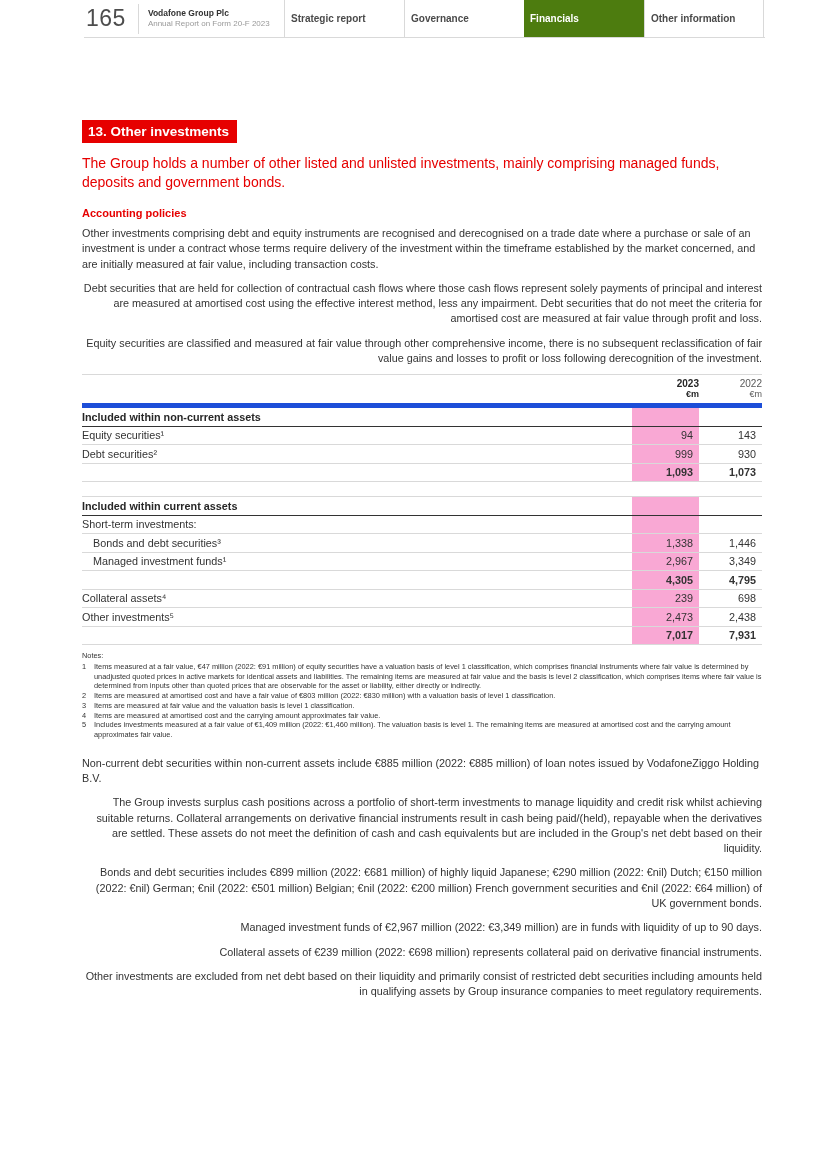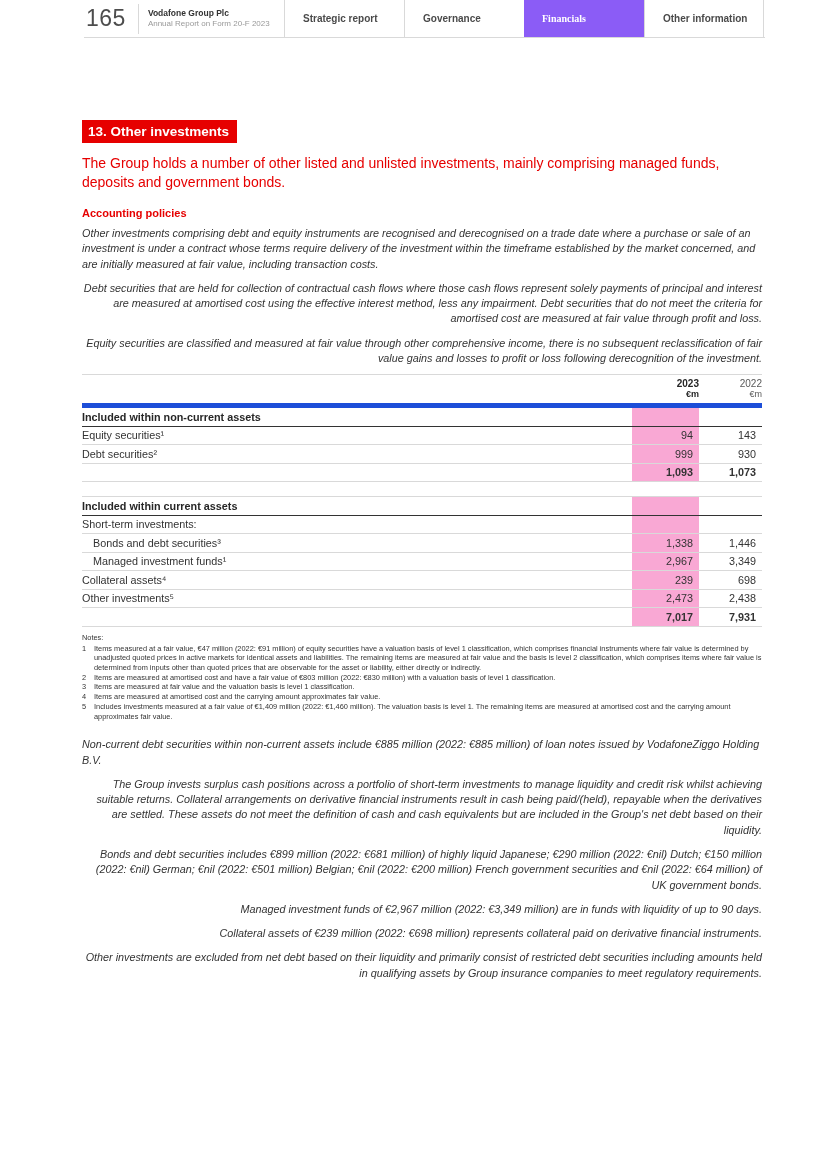--- a/index.html
+++ b/index.html
@@ -10,32 +10,32 @@
   
   .hdr { position:absolute; left:84px; top:0; width:681px; height:38px;
          border-bottom:1px solid #d9d9d9; display:flex; align-items:stretch; }
   .hdr-left { display:flex; align-items:center; width:200px; }
   .pagenum { font-size:23px; color:#4d4d4d; font-weight:400; letter-spacing:0.5px; padding:0 12px 0 2px; }
   .hdr-vdiv { width:1px; background:#d9d9d9; height:30px; align-self:center; }
   .logo-block { padding-left:9px; display:flex; flex-direction:column; justify-content:center; line-height:1.25; }
   .logo-line1 { font-size:8.5px; font-weight:700; color:#333333; }
   .logo-line2 { font-size:8px; color:#999999; }
   .tabs { display:flex; flex:1; }
-  .tab { width:120px; display:flex; align-items:center; padding-left:18px;
+  .tab { width:120px; display:flex; align-items:center; padding-left:6px;
          border-left:1px solid #d9d9d9; font-size:10px; font-weight:700; color:#4a4a4a; cursor:pointer; }
   .tab:last-child { border-right:1px solid #d9d9d9; }
-  .tab.active { background:#8b5cf6; color:#ffffff; border-left:none;font-family:Liberation Serif, serif; }
+  .tab.active { background:#4d7c0f; color:#ffffff; border-left:none; }
 
   
   .content { position:absolute; left:82px; top:120px; width:680px; }
   .title-box { display:inline-block; background:#e60000; color:#ffffff;
                font-size:13.5px; font-weight:700; padding:4px 8px 4px 6px; }
   .intro { margin-top:11px; color:#e60000; font-size:14px; line-height:19px; width:692px; }
   .acc-head { margin-top:15px; color:#e60000; font-size:11px; font-weight:700; }
-  .body-p { margin-top:7px; font-size:10.8px; line-height:15.3px; color:#333333;font-style:italic; }
+  .body-p { margin-top:7px; font-size:10.8px; line-height:15.3px; color:#333333; }
   .body-p + .body-p { margin-top:9px;text-align:right; }
 
   
   .fintable { width:680px; border-collapse:collapse; table-layout:fixed; font-size:10.8px; margin-top:8px; }
   .fintable col.c-label { width:550px; }
   .fintable col.c-23 { width:67px; }
   .fintable col.c-22 { width:63px; }
   .fintable td { padding:2.5px 0 3px 0; vertical-align:bottom; }
   .fintable .num { text-align:right; padding-right:6px; }
   .fintable .shade { background:#f9a8d4; }
@@ -160,20 +160,25 @@
       <tr class="data-row">
         <td class="indent">Bonds and debt securities³</td>
         <td class="num shade">1,338</td>
         <td class="num">1,446</td>
       </tr>
       <tr class="data-row">
         <td class="indent">Managed investment funds¹</td>
         <td class="num shade">2,967</td>
         <td class="num">3,349</td>
       </tr>
+      <tr class="total-row">
+        <td></td>
+        <td class="num shade">4,305</td>
+        <td class="num">4,795</td>
+      </tr>
       <tr class="data-row">
         <td>Collateral assets⁴</td>
         <td class="num shade">239</td>
         <td class="num">698</td>
       </tr>
       <tr class="data-row">
         <td>Other investments⁵</td>
         <td class="num shade">2,473</td>
         <td class="num">2,438</td>
       </tr>

